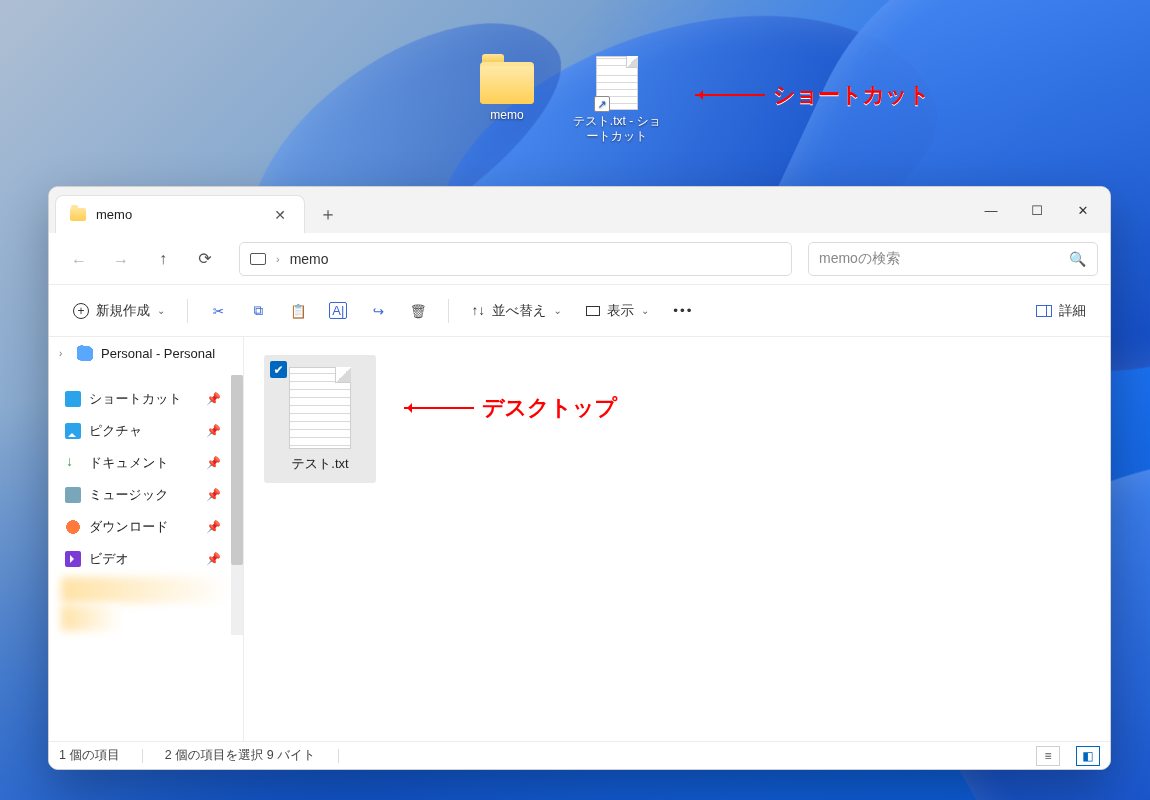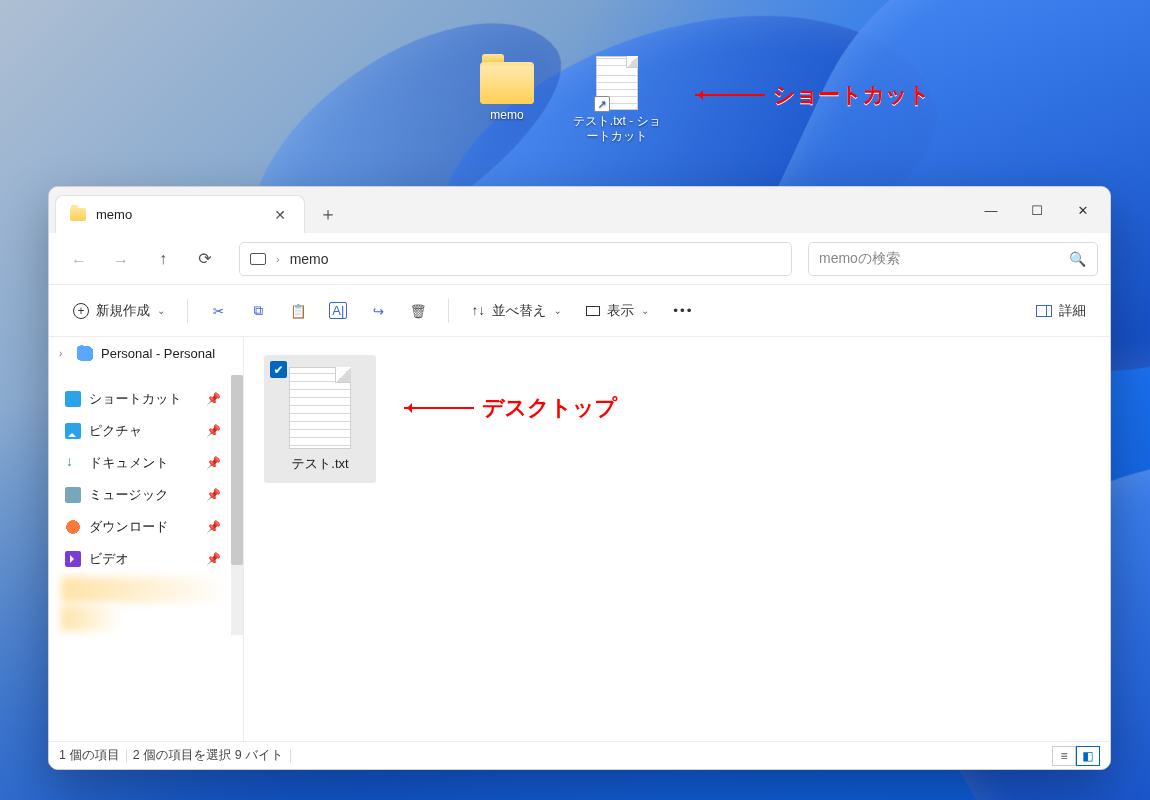--- a/index.html
+++ b/index.html
@@ -212,21 +212,21 @@
   .file-tile .doc-glyph { width:62px; height:82px; margin:6px auto 6px;
     background-image: repeating-linear-gradient(to bottom, transparent 0 7px, #d9d9d9 7px 8px);
     background-position: 0 14px;
   }
   .file-tile .doc-glyph .fold{ width:16px; height:16px; }
 
   
   .statusbar {
     height:28px; border-top:1px solid #ececec; background:#fff;
     display:flex; align-items:center; font-size:12.5px; color:#444;
-    padding:0 10px; gap:0;
+    padding:0 10px; gap:16px;
   }
   .statusbar .ssep{ width:1px; height:14px; background:#dcdcdc; margin:0 6px;}
   .statusbar .spacer{ flex:1; }
   .view-toggle{
     width:24px; height:20px; border:1px solid #cfcfcf; display:flex;
     align-items:center; justify-content:center; font-size:12px; color:#555;
   }
   .view-toggle.active{ border-color:#0067c0; color:#0067c0;}
 </style>
 </head>

